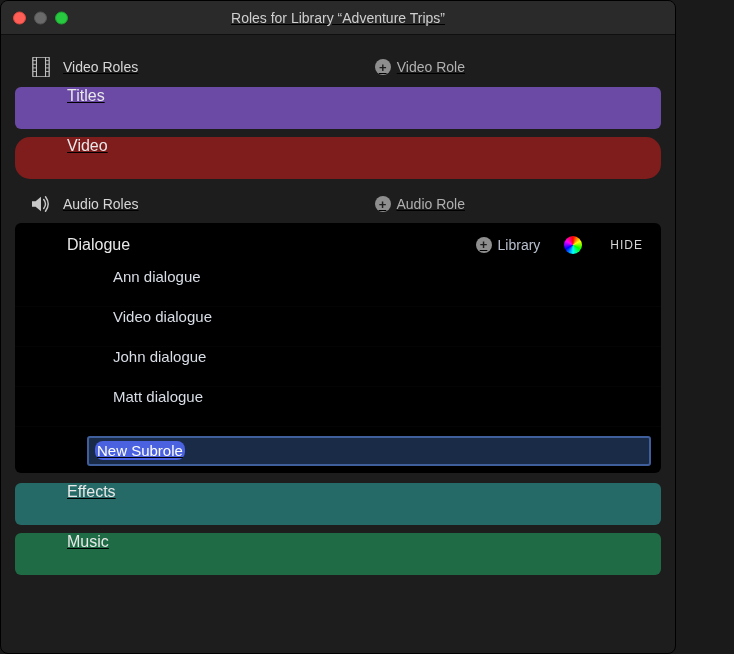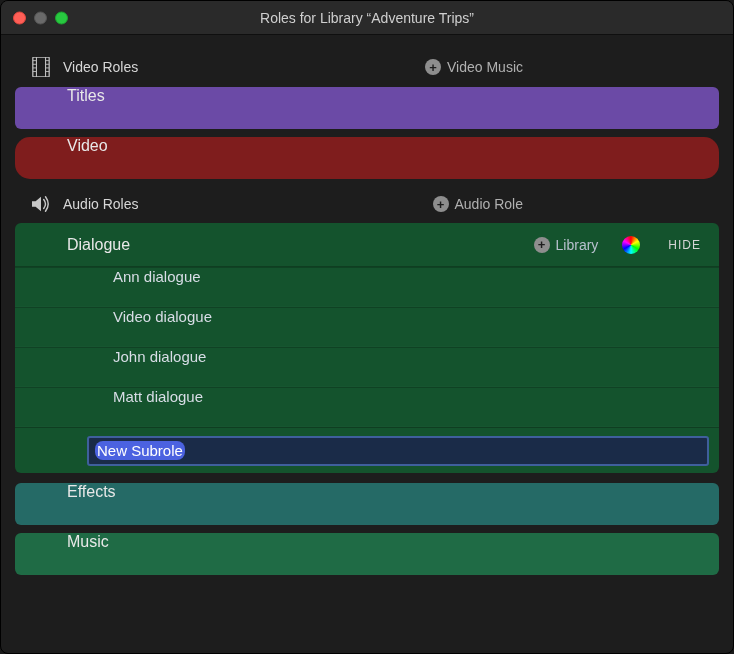--- a/index.html
+++ b/index.html
@@ -1,24 +1,25 @@
 <!DOCTYPE html>
 <html><head>
 <meta charset="utf-8">
 <style>
   * { box-sizing: border-box; margin: 0; padding: 0; }
   html, body { background: #1a1a1a; font-family: -apple-system, "Helvetica Neue", Arial, sans-serif; }
   .window {
-    width: 734px;
+    width: 676px;
     height: 654px;
     background: #1d1d1d;
     border-radius: 8px;
     overflow: hidden;
     position: relative;
     border: 1px solid #000;
+    text-decoration: underline;
   }
 
   
   .titlebar {
     height: 34px;
     background: #2a2a2a;
     display: flex;
     align-items: center;
     position: relative;
     border-bottom: 1px solid #0f0f0f;
@@ -99,21 +100,21 @@
     cursor: pointer;
     position: relative;
   }
   .role-titles   { background: #6b4aa6; }
   .role-video    { background: #7f1d1d; border-radius: 15px; }
   .role-effects  { background: #256a66; }
   .role-music    { background: #1f6b45; }
 
   
   .dialogue-block {
-    background: #14532d;
+    background: #000000;
     border-radius: 6px;
     margin-bottom: 10px;
     overflow: hidden;
   }
   .dialogue-header {
     height: 44px;
     display: flex;
     align-items: center;
     padding: 0 18px 0 52px;
     color: #e8e8e8;
@@ -209,21 +210,21 @@
           <line x1="14" y1="4" x2="18" y2="4" stroke="#c0c0c0" stroke-width="1"></line>
           <line x1="14" y1="8" x2="18" y2="8" stroke="#c0c0c0" stroke-width="1"></line>
           <line x1="14" y1="12" x2="18" y2="12" stroke="#c0c0c0" stroke-width="1"></line>
           <line x1="14" y1="16" x2="18" y2="16" stroke="#c0c0c0" stroke-width="1"></line>
         </svg>
       </span>
       <span class="label">Video Roles</span>
       <span class="spacer"></span>
       <div class="add-btn" style="margin-right:188px;">
         <span class="plus-circle">+</span>
-        <span>Video Music</span>
+        <span>Video Role</span>
       </div>
     </div>
 
     <div class="role-bar role-titles">
       <span>Titles</span>
     </div>
 
     <div class="role-bar role-video">
       <span>Video</span>
     </div>

